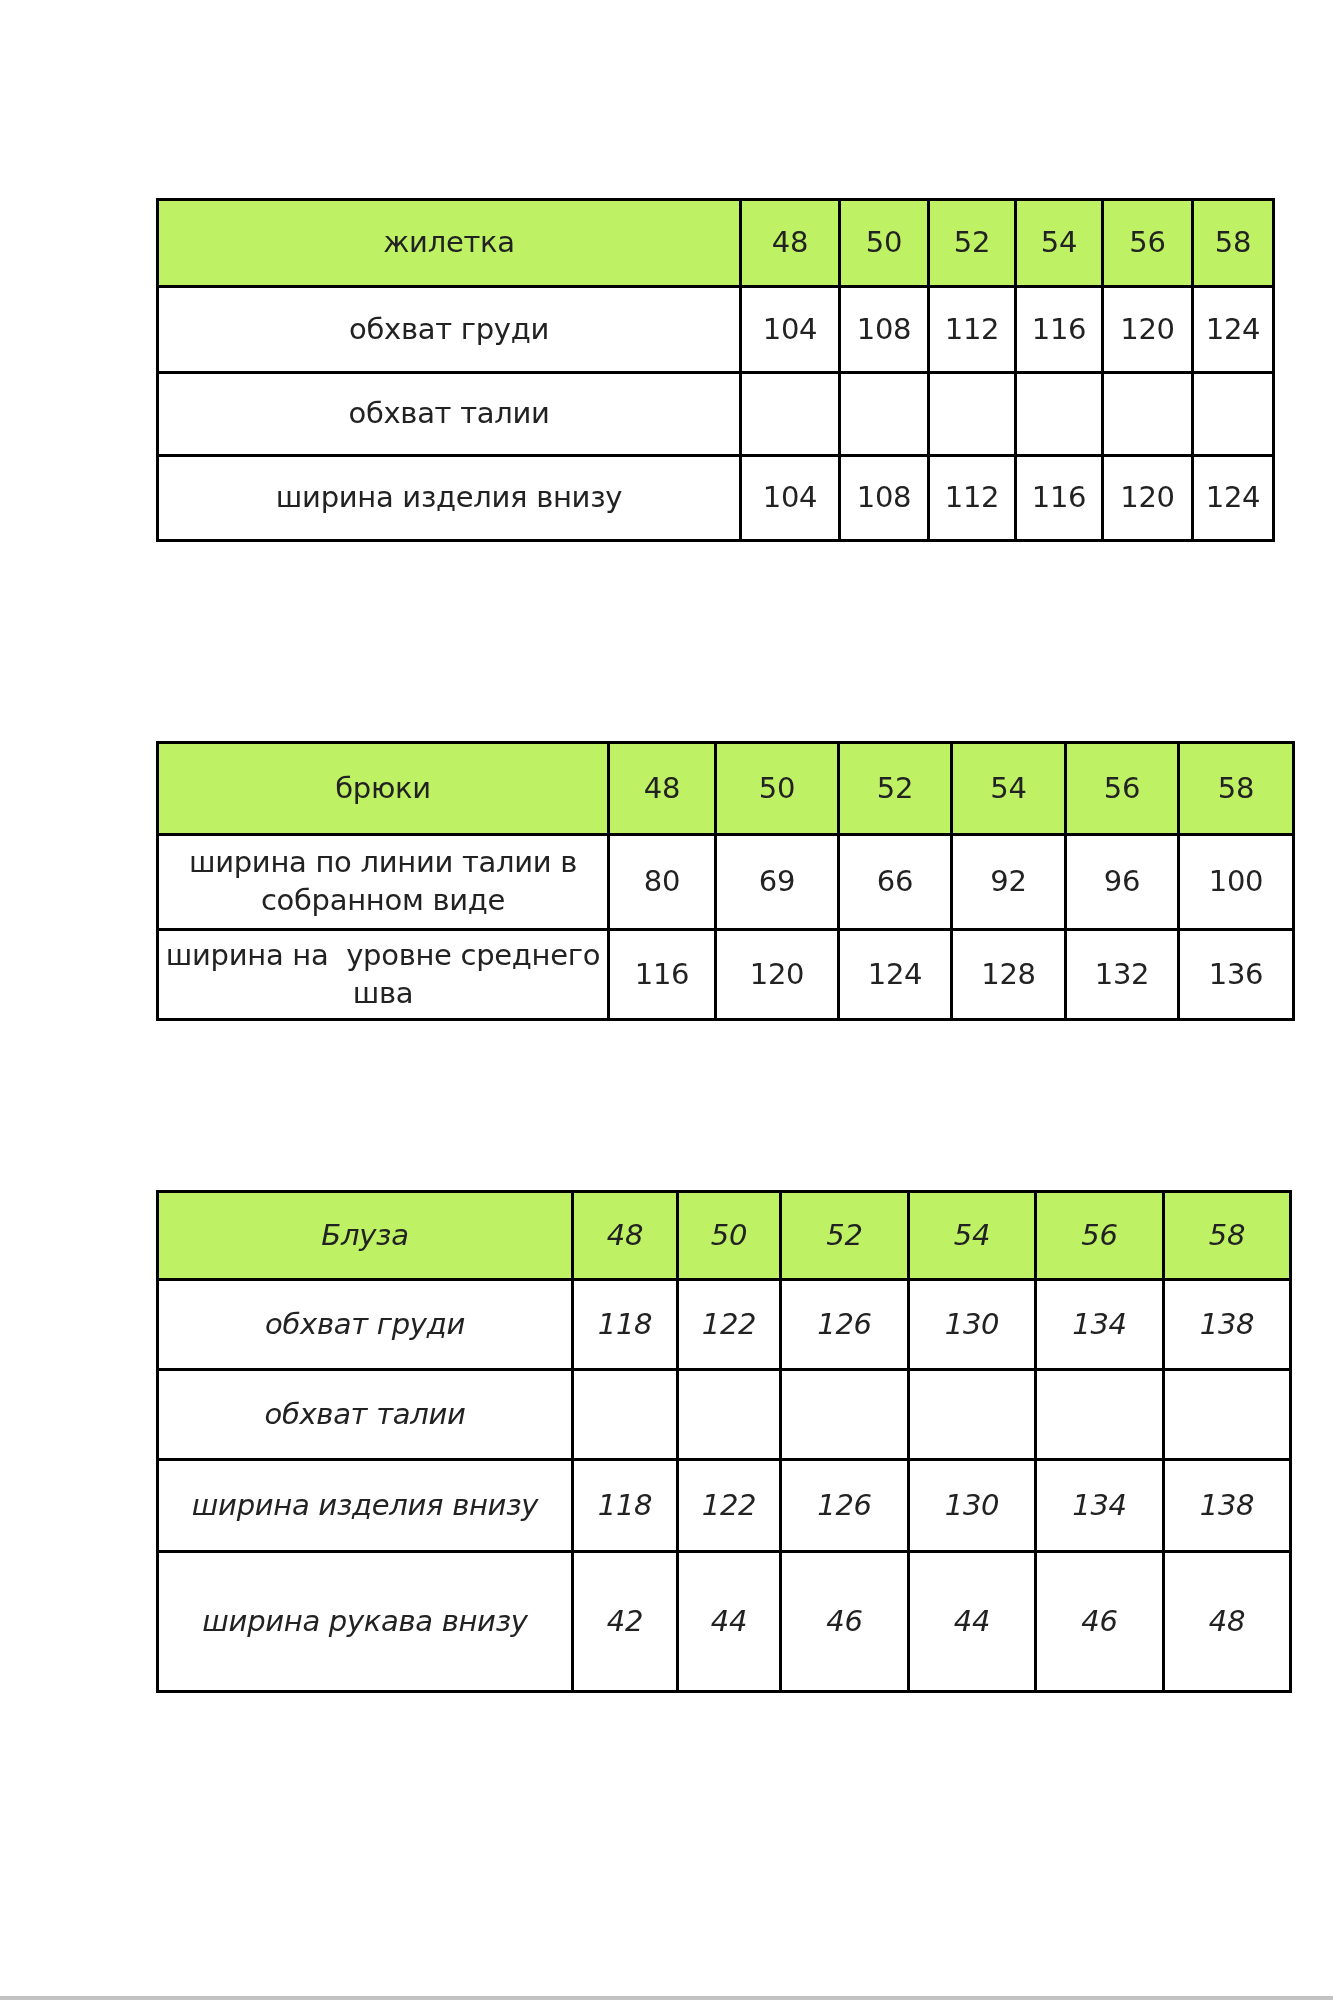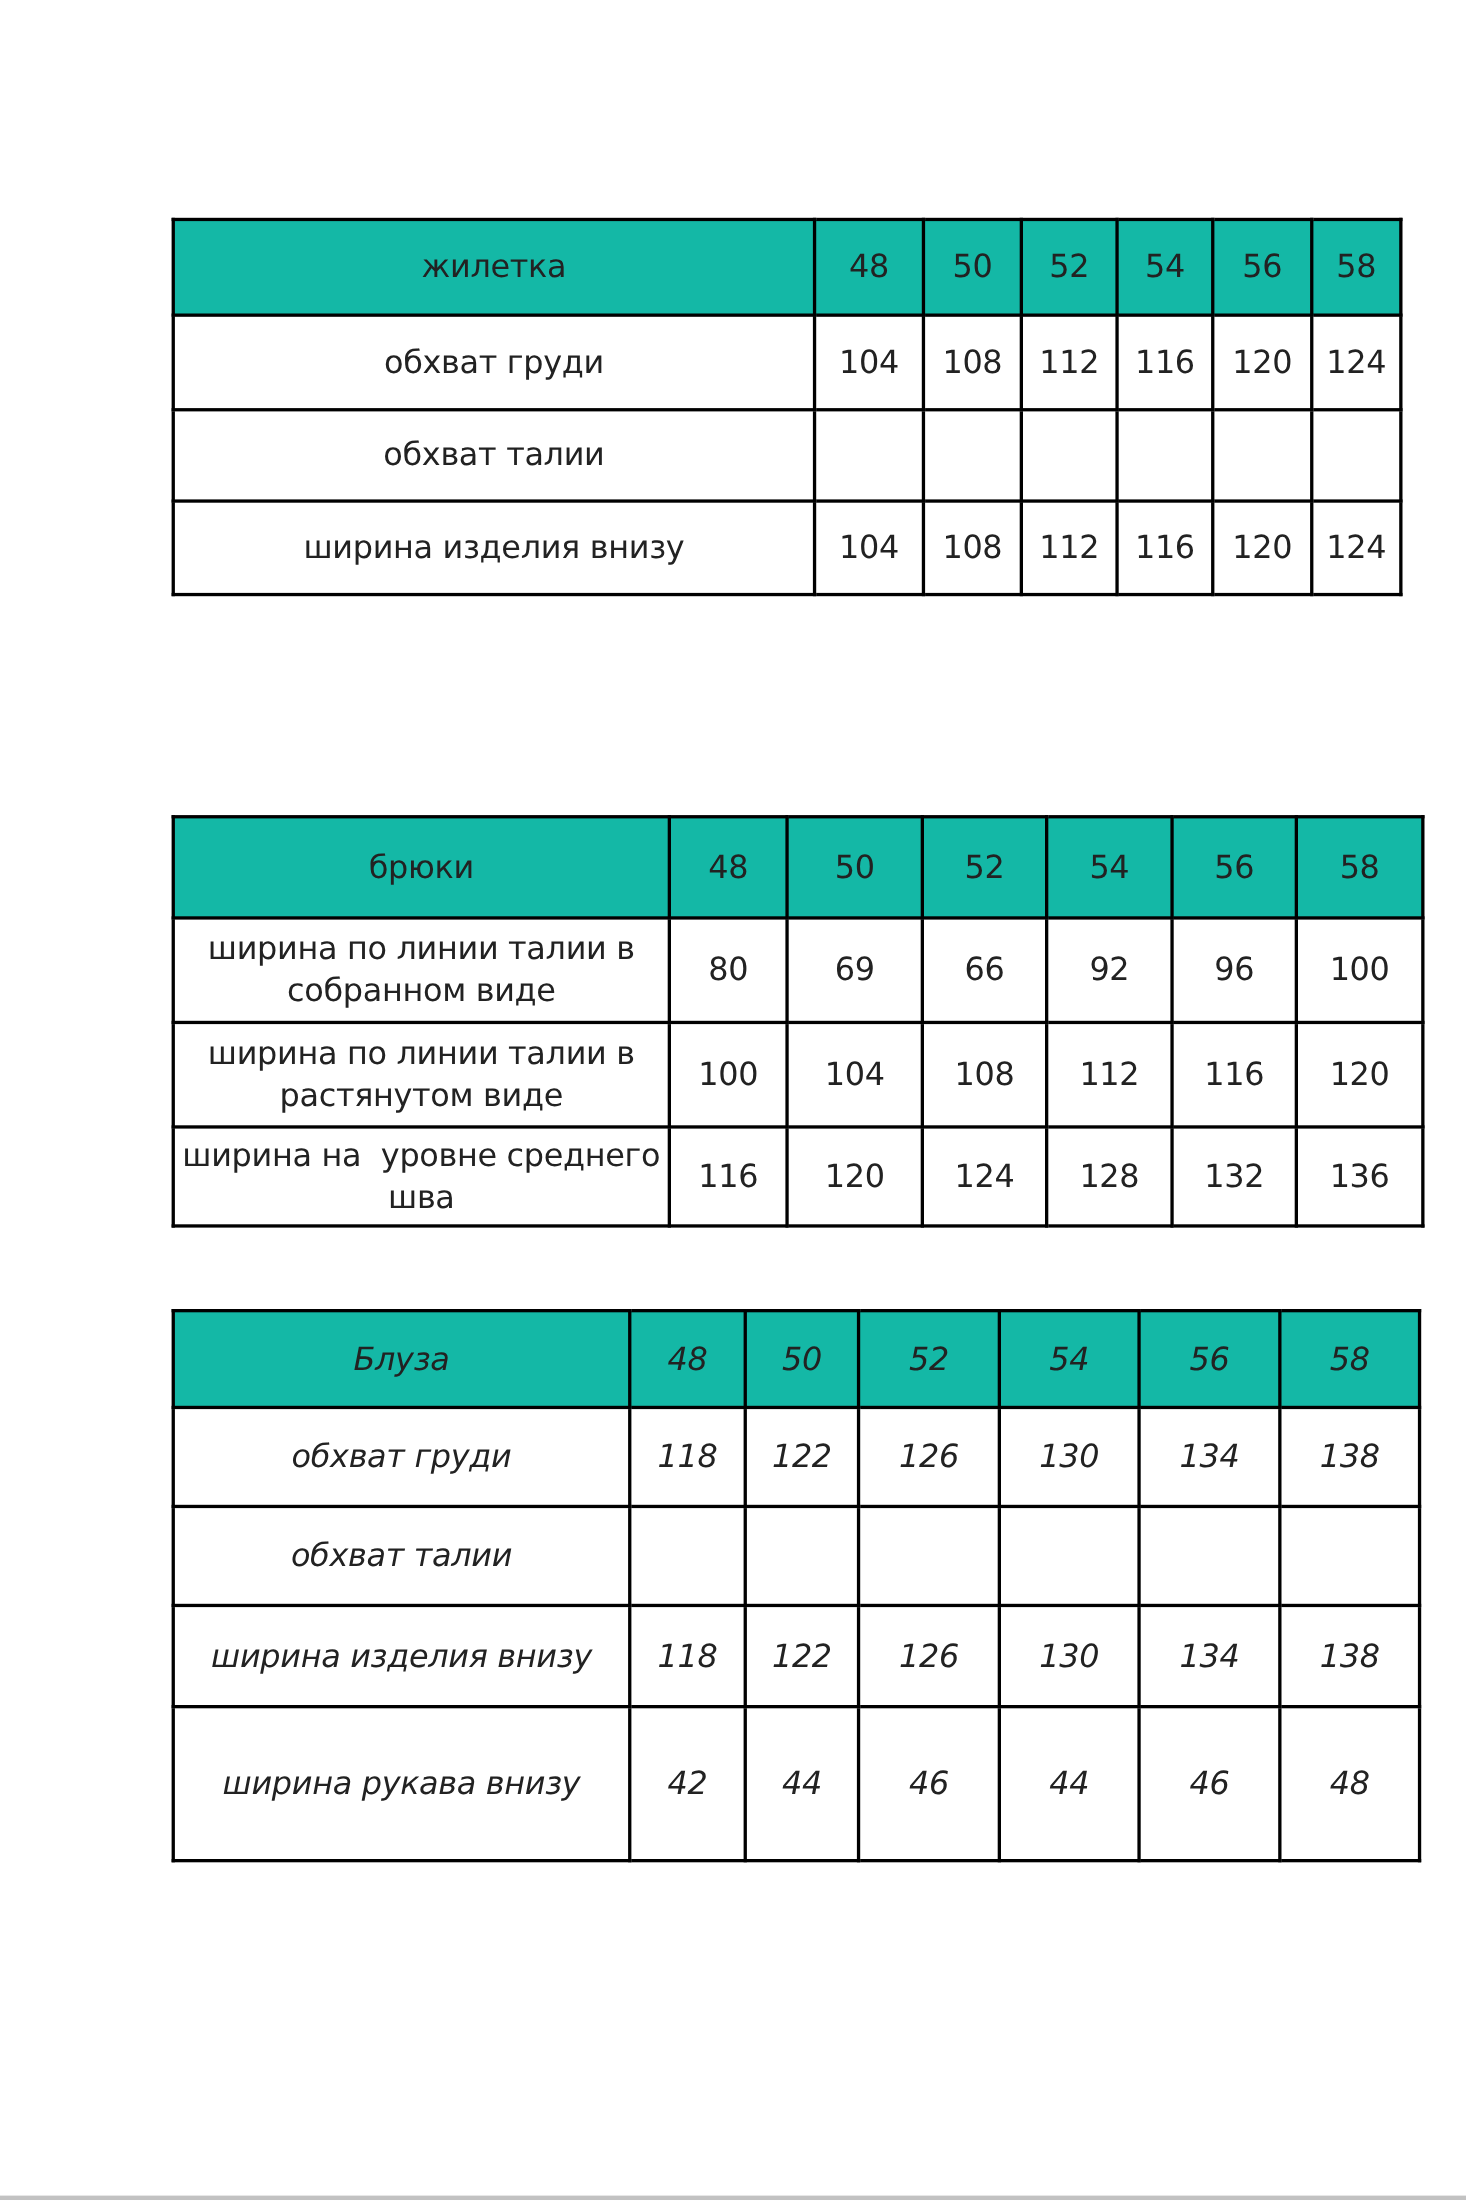--- a/index.html
+++ b/index.html
@@ -18,21 +18,21 @@
   table.size-table td {
     border: 3px solid #000;
     text-align: center;
     vertical-align: middle;
     font-size: 29px;
     line-height: 1.5;
     padding: 0 4px;
     color: #222;
     letter-spacing: -0.3px;
   }
-  table.size-table tr.head td { background: #14b8a6; }
+  table.size-table tr.head td { background: #bef264; }
   #t1 { top: 198px; width: 1116px; }
   #t2 { top: 741px; width: 1136px; }
   #t3 { top: 1190px; width: 1133px; font-style: italic; }
   .bottom-bar {
     position: absolute; left: 0; right: 0; bottom: 0; height: 4px; background: #c2c2c2;
   }
 </style>
 </head>
 <body>
 
@@ -108,29 +108,20 @@
   </tr>
   <tr style="height:95px">
     <td style="line-height:1.3">ширина по линии талии в собранном виде</td>
     <td>80</td>
     <td>69</td>
     <td>66</td>
     <td>92</td>
     <td>96</td>
     <td>100</td>
   </tr>
-  <tr style="height:95px">
-    <td style="line-height:1.3">ширина по линии талии в растянутом виде</td>
-    <td>100</td>
-    <td>104</td>
-    <td>108</td>
-    <td>112</td>
-    <td>116</td>
-    <td>120</td>
-  </tr>
   <tr style="height:90px">
     <td style="line-height:1.3; white-space:pre-wrap">ширина на  уровне среднего шва</td>
     <td>116</td>
     <td>120</td>
     <td>124</td>
     <td>128</td>
     <td>132</td>
     <td>136</td>
   </tr>
 </tbody>

